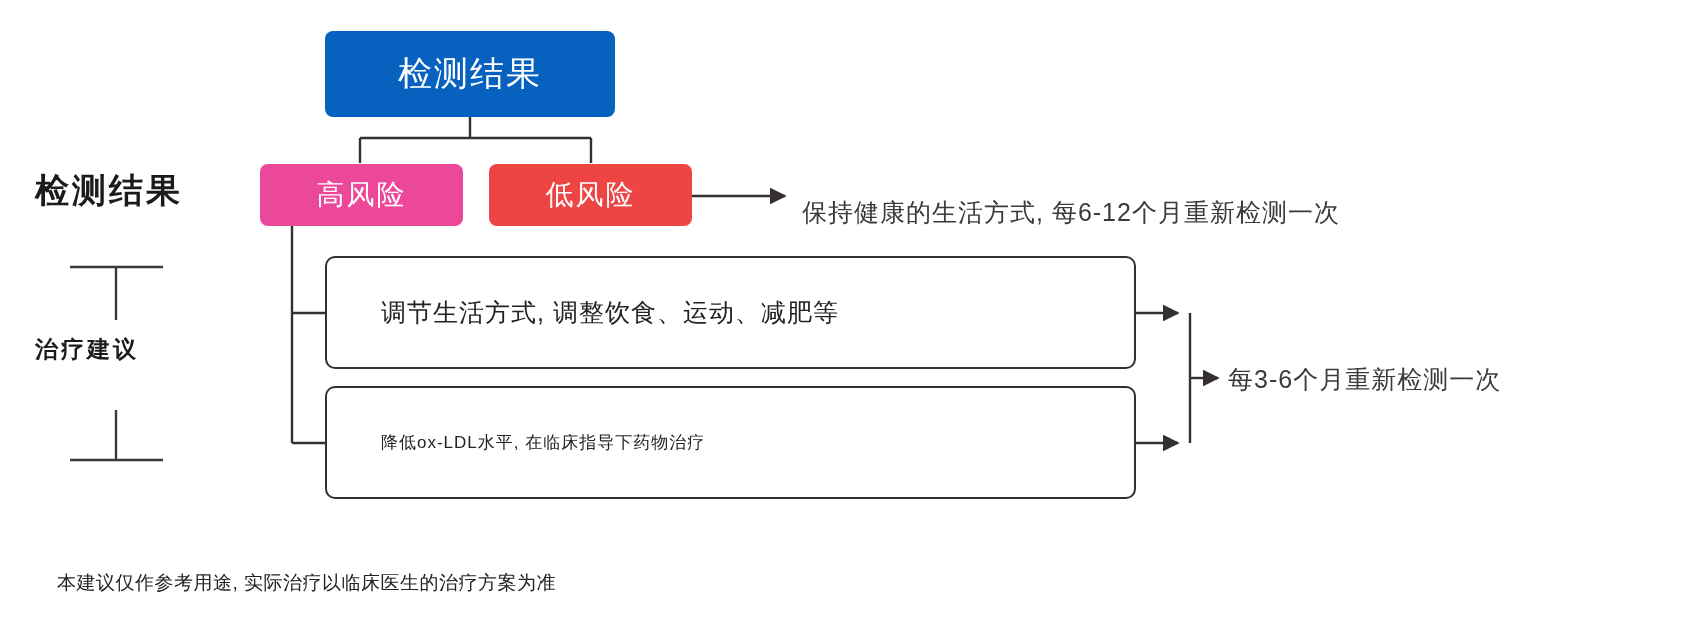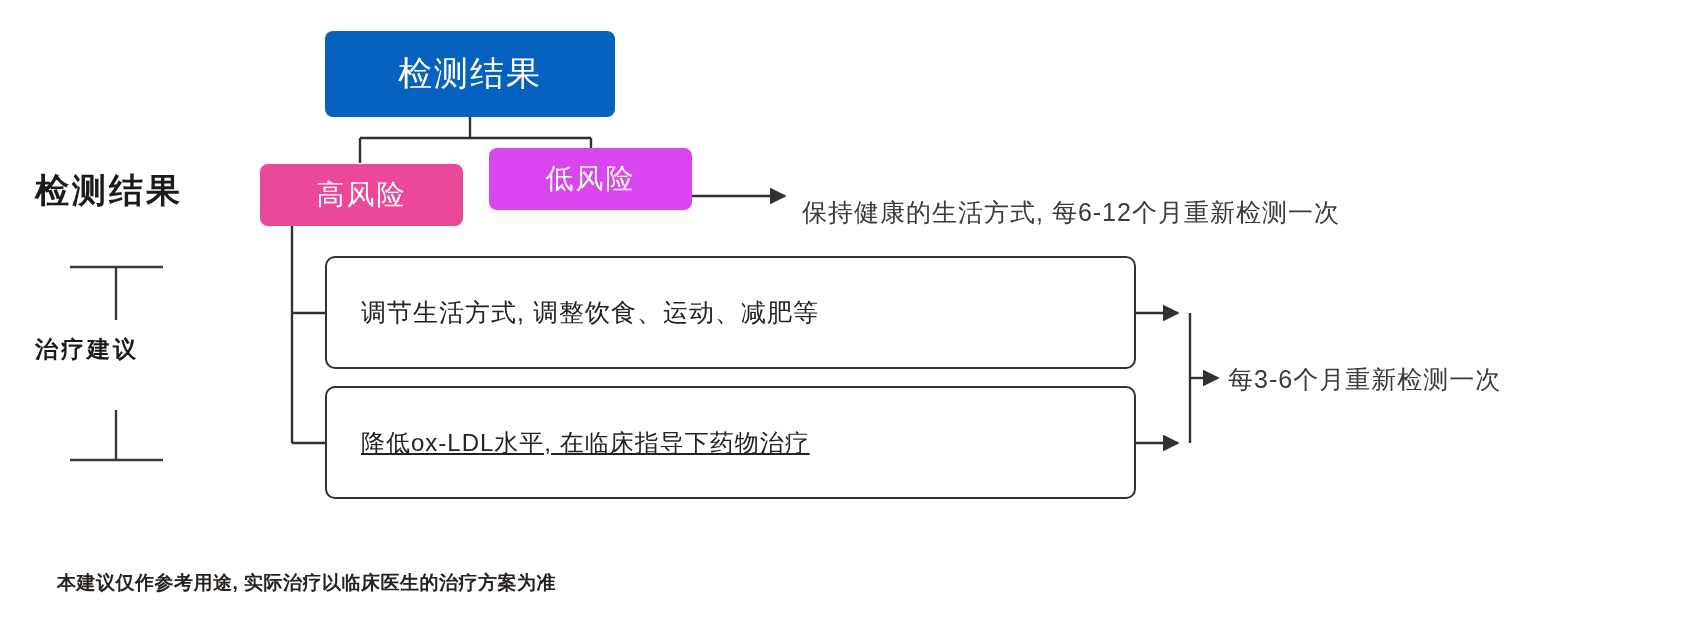--- a/index.html
+++ b/index.html
@@ -37,21 +37,21 @@
     color: #ffffff;
     font-weight: 400;
     letter-spacing: 2px;
   }
   .node-outline {
     border: 2px solid #33302f;
     border-radius: 10px;
     background: #ffffff;
     color: #26221f;
     justify-content: flex-start;
-    padding-left: 34px;
+    padding-left: 54px;
     letter-spacing: 1px;
   }
   .side-label {
     position: absolute;
     color: #1d1b1a;
     font-weight: 700;
     letter-spacing: 3px;
     white-space: nowrap;
   }
   .edge-label {
@@ -111,45 +111,45 @@
   </svg>
 
   <div class="node node-filled" style="left:325px; top:31px; width:290px; height:86px; background:#0762bf; font-size:34px;">
     <span>检测结果</span>
   </div>
 
   <div class="node node-filled" style="left:260px; top:164px; width:203px; height:62px; background:#ec4899; font-size:28px;">
     <span>高风险</span>
   </div>
 
-  <div class="node node-filled" style="left:489px; top:148px; width:203px; height:62px; background:#d946ef; font-size:28px;">
+  <div class="node node-filled" style="left:489px; top:164px; width:203px; height:62px; background:#ef4444; font-size:28px;">
     <span>低风险</span>
   </div>
 
   <div class="node node-outline" style="left:325px; top:256px; width:811px; height:113px; font-size:25px;">
     <span>调节生活方式, 调整饮食、运动、减肥等</span>
   </div>
 
-  <div class="node node-outline" style="left:325px; top:386px; width:811px; height:113px; font-size:24px;text-decoration:underline;">
+  <div class="node node-outline" style="left:325px; top:386px; width:811px; height:113px; font-size:17px;">
     <span>降低ox-LDL水平, 在临床指导下药物治疗</span>
   </div>
 
   <div class="side-label" style="left:35px; top:168px; font-size:34px;">
     <span>检测结果</span>
   </div>
 
   <div class="side-label" style="left:35px; top:334px; font-size:23px;">
     <span>治疗建议</span>
   </div>
 
   <div class="edge-label" style="left:802px; top:181px; font-size:25px;margin-top:15px;">
     <span>保持健康的生活方式, 每6-12个月重新检测一次</span>
   </div>
 
   <div class="edge-label" style="left:1228px; top:363px; font-size:25px;text-align:center;">
     <span>每3-6个月重新检测一次</span>
   </div>
 
-  <div class="footnote" style="left:57px; top:570px; font-size:19px;font-weight:bold;">
+  <div class="footnote" style="left:57px; top:570px; font-size:19px;">
     <span>本建议仅作参考用途, 实际治疗以临床医生的治疗方案为准</span>
   </div>
 
 </div>
 
 </body></html>

